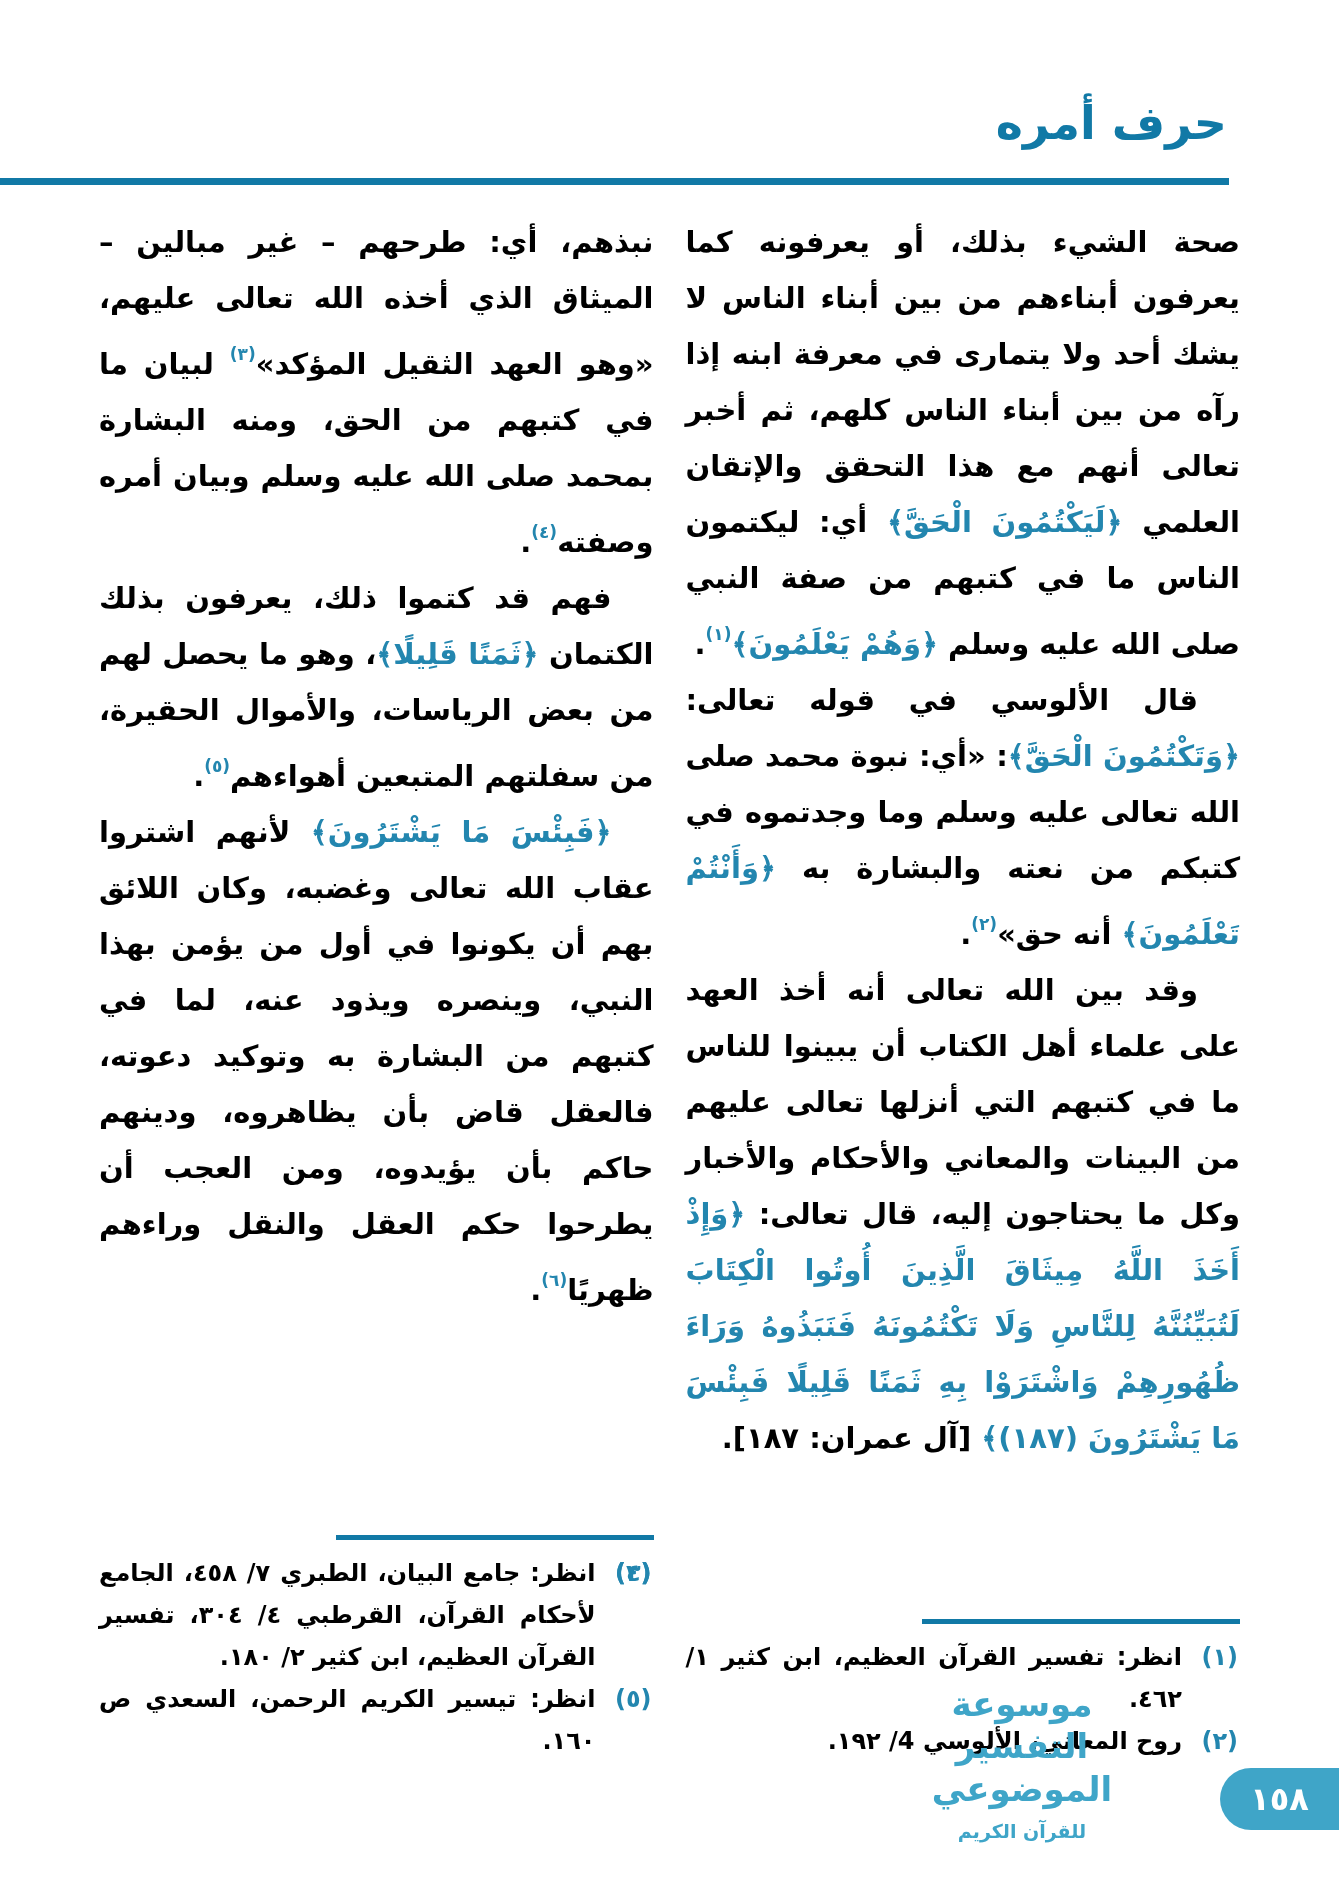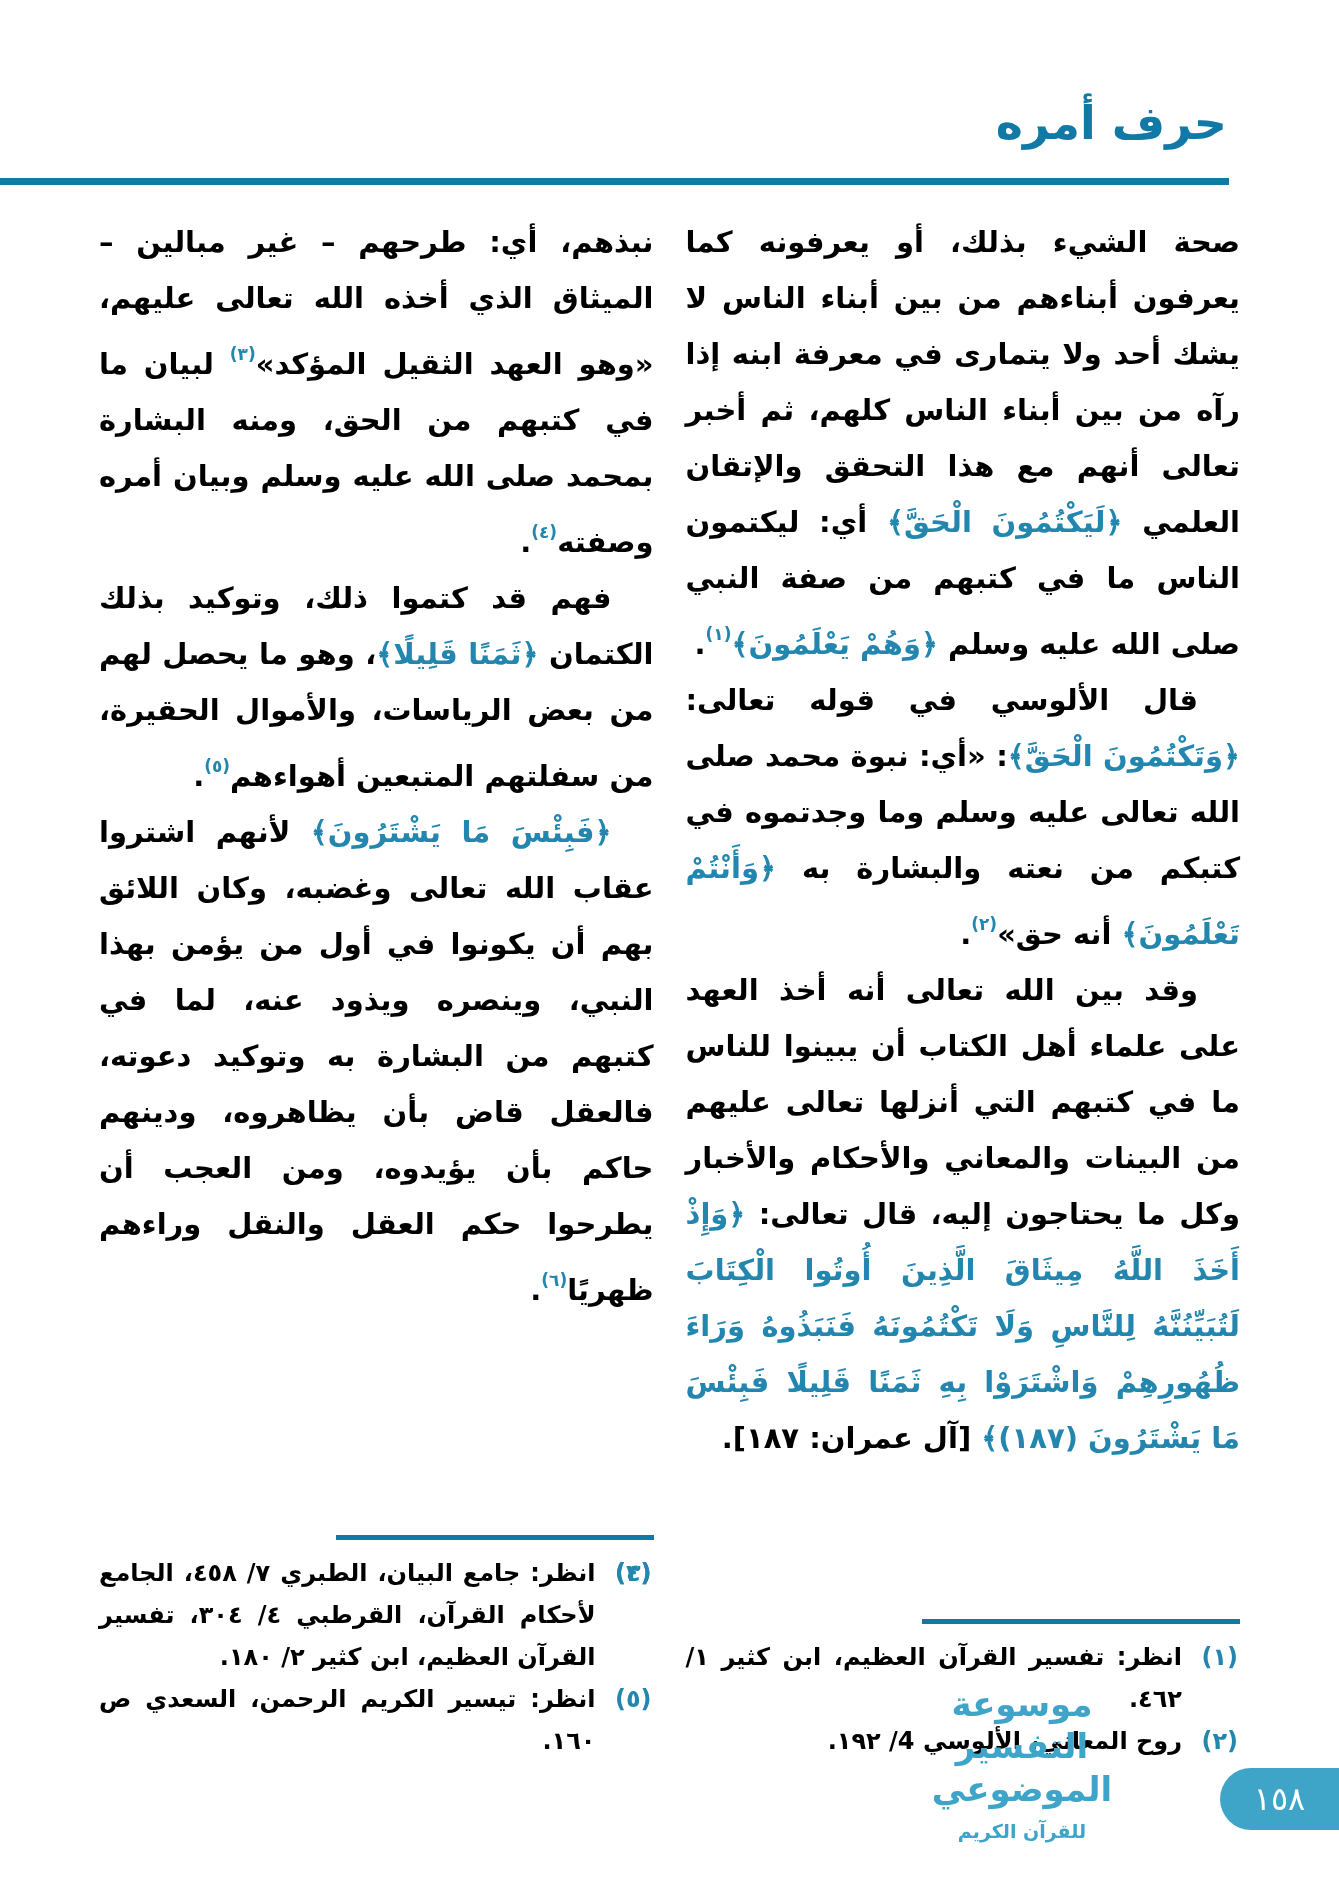--- a/index.html
+++ b/index.html
@@ -86,21 +86,21 @@
   }
   .logo-line2{
     font-size:19px;font-weight:700;margin-top:10px;
   }
   .page-number-badge{
     position:absolute;top:1768px;right:0;
     width:119px;height:62px;
     background:var(--badge);
     border-radius:31px 0 0 31px;
     color:#ffffff;
-    font-size:32px;font-weight:400;
+    font-size:32px;font-weight:700;
     display:flex;align-items:center;justify-content:center;
     letter-spacing:4px;
   }
 </style>
 </head>
 <body>
 
 <div class="page">
 
   <div class="chapter-heading">حرف أمره</div>
@@ -120,21 +120,21 @@
         <div>
             <div class="footnote"><span class="fn-marker">(١)</span><span class="fn-text">انظر: تفسير القرآن العظيم، ابن كثير ١/ ٤٦٢.</span></div>
             <div class="footnote"><span class="fn-marker">(٢)</span><span class="fn-text">روح المعاني، الألوسي 4/ ١٩٢.</span></div>
           </div>
       </div>
     </div>
 
     <div class="col">
       <div>
           <div class="para"><span class="seg-body">نبذهم، أي: طرحهم – غير مبالين – الميثاق الذي أخذه الله تعالى عليهم، «وهو العهد الثقيل المؤكد»</span><span class="seg-sup">(٣)</span><span class="seg-body"> لبيان ما في كتبهم من الحق، ومنه البشارة بمحمد صلى الله عليه وسلم وبيان أمره وصفته</span><span class="seg-sup">(٤)</span><span class="seg-body">.</span></div>
-          <div class="para indent"><span class="seg-body">فهم قد كتموا ذلك، وتوكيد بذلك الكتمان </span><span class="seg-quran">﴿ثَمَنًا قَلِيلًا﴾</span><span class="seg-body">، وهو ما يحصل لهم من بعض الرياسات، والأموال الحقيرة، من سفلتهم المتبعين أهواءهم</span><span class="seg-sup">(٥)</span><span class="seg-body">.</span></div>
+          <div class="para indent"><span class="seg-body">فهم قد كتموا ذلك، يعرفون بذلك الكتمان </span><span class="seg-quran">﴿ثَمَنًا قَلِيلًا﴾</span><span class="seg-body">، وهو ما يحصل لهم من بعض الرياسات، والأموال الحقيرة، من سفلتهم المتبعين أهواءهم</span><span class="seg-sup">(٥)</span><span class="seg-body">.</span></div>
           <div class="para indent"><span class="seg-quran">﴿فَبِئْسَ مَا يَشْتَرُونَ﴾</span><span class="seg-body"> لأنهم اشتروا عقاب الله تعالى وغضبه، وكان اللائق بهم أن يكونوا في أول من يؤمن بهذا النبي، وينصره ويذود عنه، لما في كتبهم من البشارة به وتوكيد دعوته، فالعقل قاض بأن يظاهروه، ودينهم حاكم بأن يؤيدوه، ومن العجب أن يطرحوا حكم العقل والنقل وراءهم ظهريًا</span><span class="seg-sup">(٦)</span><span class="seg-body">.</span></div>
         </div>
       <div class="fn-block">
         <div class="fn-rule"></div>
         <div>
             <div class="footnote"><span class="fn-marker">(٣)</span></div>
             <div class="footnote"><span class="fn-marker">(٤)</span><span class="fn-text">انظر: جامع البيان، الطبري ٧/ ٤٥٨، الجامع لأحكام القرآن، القرطبي ٤/ ٣٠٤، تفسير القرآن العظيم، ابن كثير ٢/ ١٨٠.</span></div>
             <div class="footnote"><span class="fn-marker">(٥)</span><span class="fn-text">انظر: تيسير الكريم الرحمن، السعدي ص ١٦٠.</span></div>
           </div>
       </div>

